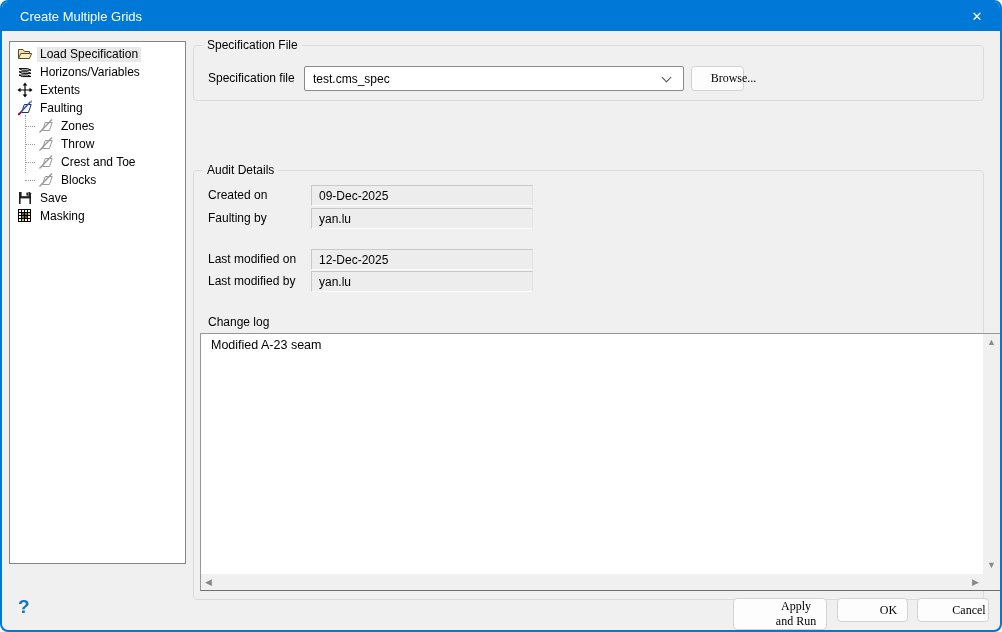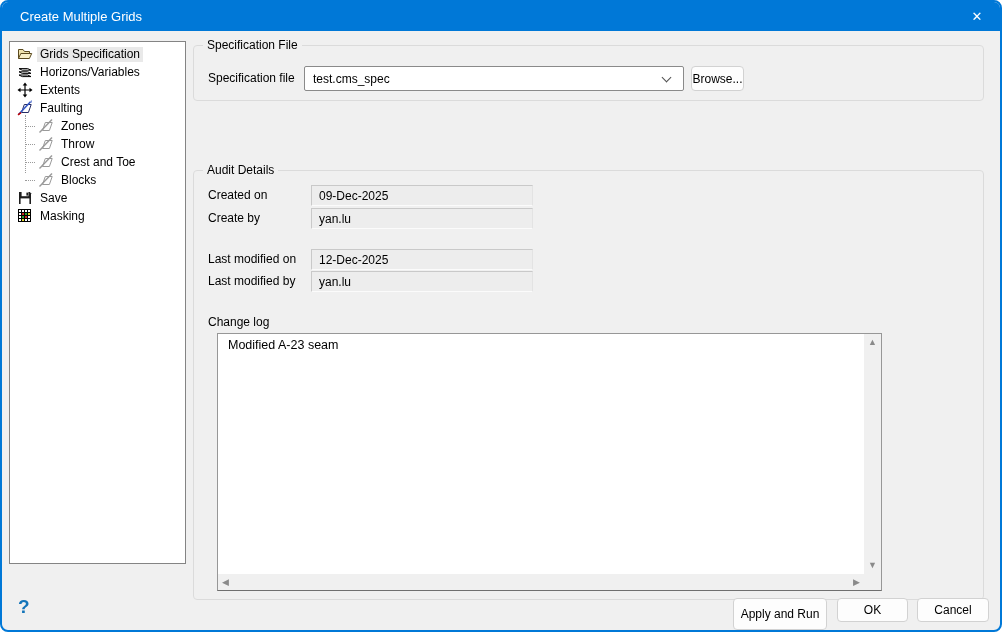--- a/index.html
+++ b/index.html
@@ -56,36 +56,36 @@
     background:#fff; border:1px solid #8a8a8a; border-radius:2px;
     display:flex; align-items:center; padding-left:8px;
   }
   .combo-chevron{
     position:absolute; right:13px; top:7px; width:7px; height:7px;
     border-right:1.4px solid #505050; border-bottom:1.4px solid #505050;
     transform:rotate(45deg);
   }
   .btn{
     background:#fdfdfd; border:1px solid #d2d2d2; border-radius:4px;
-    font-family:Liberation Sans, sans-serif; font-size:12px; color:#000;
-    display:flex; align-items:center; justify-content:center;
+    font-family:Liberation Serif, serif; font-size:12px; color:#000;
+    display:flex; align-items:center; justify-content:center;padding-left:38px;
   }
   .browse-btn{ position:absolute; left:497px; top:20px; width:53px; height:25px; }
   
   .audit-label{ position:absolute; left:14px; }
   .ro-field{
     position:absolute; left:117px; width:222px; height:21px;
     background:#ededed;
     border:1px solid #c9c9c9; border-bottom-color:#fbfbfb; border-right-color:#e3e3e3;
     display:flex; align-items:center; padding-left:7px;
   }
   
   .changelog-label{ position:absolute; left:14px; top:144px; }
   .textarea{
-    position:absolute; left:23px; top:162px; width:665px; height:258px;
+    position:absolute; left:6px; top:162px; width:801px; height:258px;
     background:#fff; border:1px solid #979797; border-bottom-color:#6f6f6f;
   }
   .ta-text{ position:absolute; left:10px; top:4px; right:22px; font-size:12.5px; }
   .vscroll{
     position:absolute; top:0; right:0; bottom:16px; width:17px;
     background:#f0f0f0; display:flex; flex-direction:column;
     justify-content:space-between; align-items:center;
   }
   .hscroll{
     position:absolute; left:0; right:17px; bottom:0; height:16px;
@@ -117,21 +117,21 @@
 
   <div class="tree-panel">
 
     <div class="tree-row">
       <span class="ticon">
         <svg width="16" height="16" viewBox="0 0 16 16">
           <path d="M1.5 12.5 L1.5 3.5 L6 3.5 L7.5 5.5 L12.5 5.5 L12.5 7.5" fill="#efe2ac" stroke="#5b4a1e"></path>
           <path d="M3.8 7.5 L14.7 7.5 L12.4 12.5 L1.5 12.5 Z" fill="#f8efc8" stroke="#5b4a1e"></path>
         </svg>
       </span>
-      <span class="tlabel selected">Grids Specification</span>
+      <span class="tlabel selected">Load Specification</span>
     </div>
 
     <div class="tree-row">
       <span class="ticon">
         <svg width="16" height="16" viewBox="0 0 16 16">
           <g fill="#fff" stroke="#000">
             <path d="M2 4.6 L10.7 4.6 L14 6.2 L5.3 6.2 Z"></path>
             <path d="M2 7.8 L10.7 7.8 L14 9.4 L5.3 9.4 Z"></path>
             <path d="M2 11 L10.7 11 L14 12.6 L5.3 12.6 Z"></path>
           </g>
@@ -265,21 +265,21 @@
   </div>
 
   <div class="groupbox gb-audit">
     <span class="groupbox-label">Audit Details</span>
 
     <span class="audit-label" style="top:17px">Created on</span>
     <div class="ro-field" style="top:14px">
       <span>09-Dec-2025</span>
     </div>
 
-    <span class="audit-label" style="top:40px">Create by</span>
+    <span class="audit-label" style="top:40px">Faulting by</span>
     <div class="ro-field" style="top:37px">
       <span>yan.lu</span>
     </div>
 
     <span class="audit-label" style="top:81px">Last modified on</span>
     <div class="ro-field" style="top:78px">
       <span>12-Dec-2025</span>
     </div>
 
     <span class="audit-label" style="top:103px">Last modified by</span>

